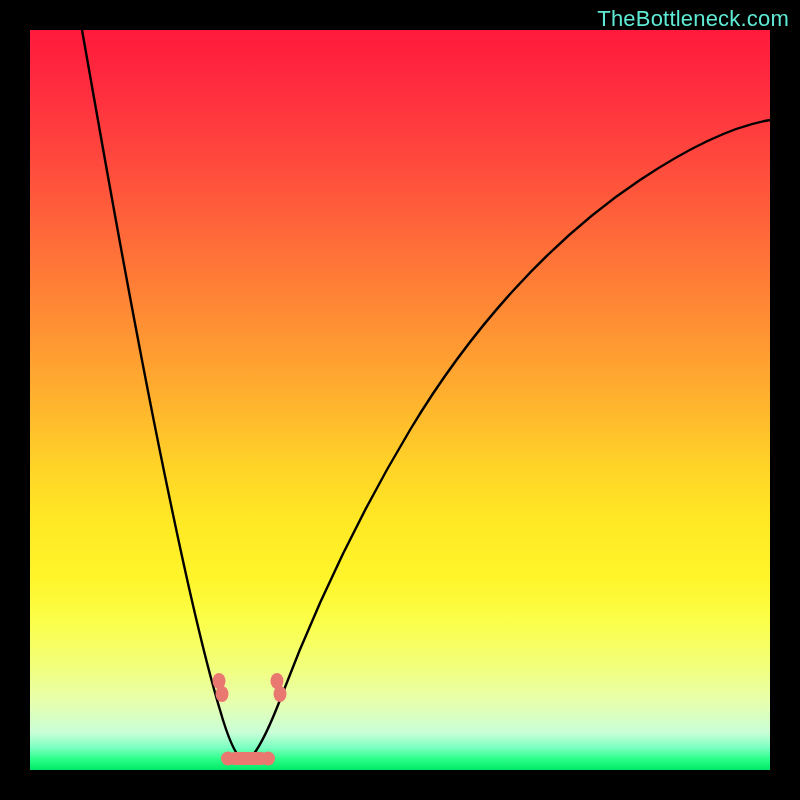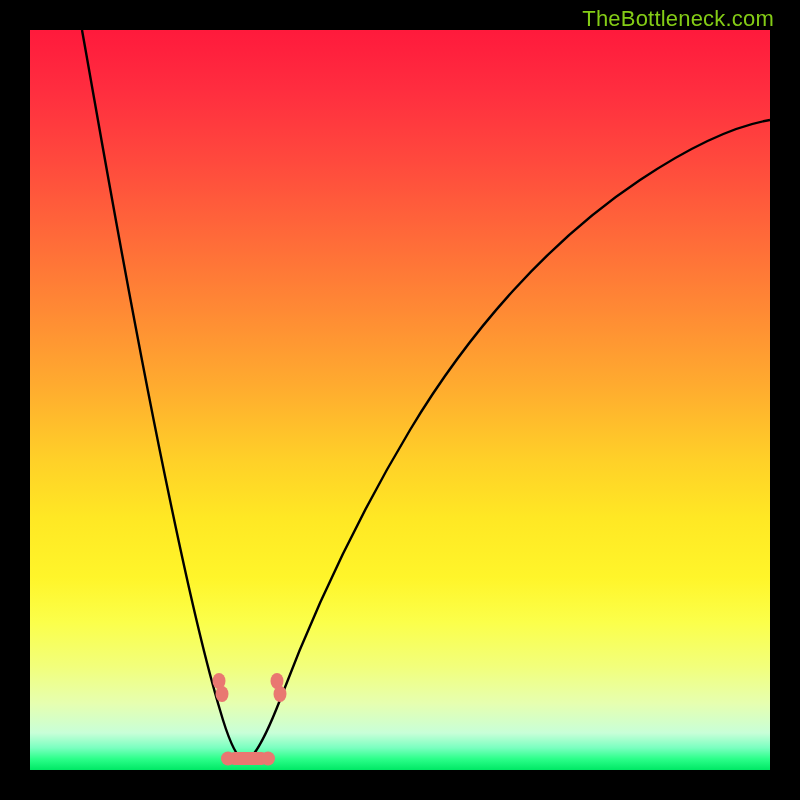--- a/index.html
+++ b/index.html
@@ -32,24 +32,24 @@
       #e6ffb0 91%,
       #c8ffd8 95%,
       #7affc0 97%,
       #2cff8a 98.5%,
       #00e865 100%
     );
   }
   .watermark {
     position: absolute;
     top: 6px;
-    right: 26px;
+    right: 11px;
     font-size: 22px;
     font-weight: 500;
-    color: #84cc16;
+    color: #5eead4;
     letter-spacing: 0.2px;
     user-select: none;
   }
   svg.curves {
     position: absolute;
     left: 0;
     top: 0;
     width: 740px;
     height: 740px;
   }

